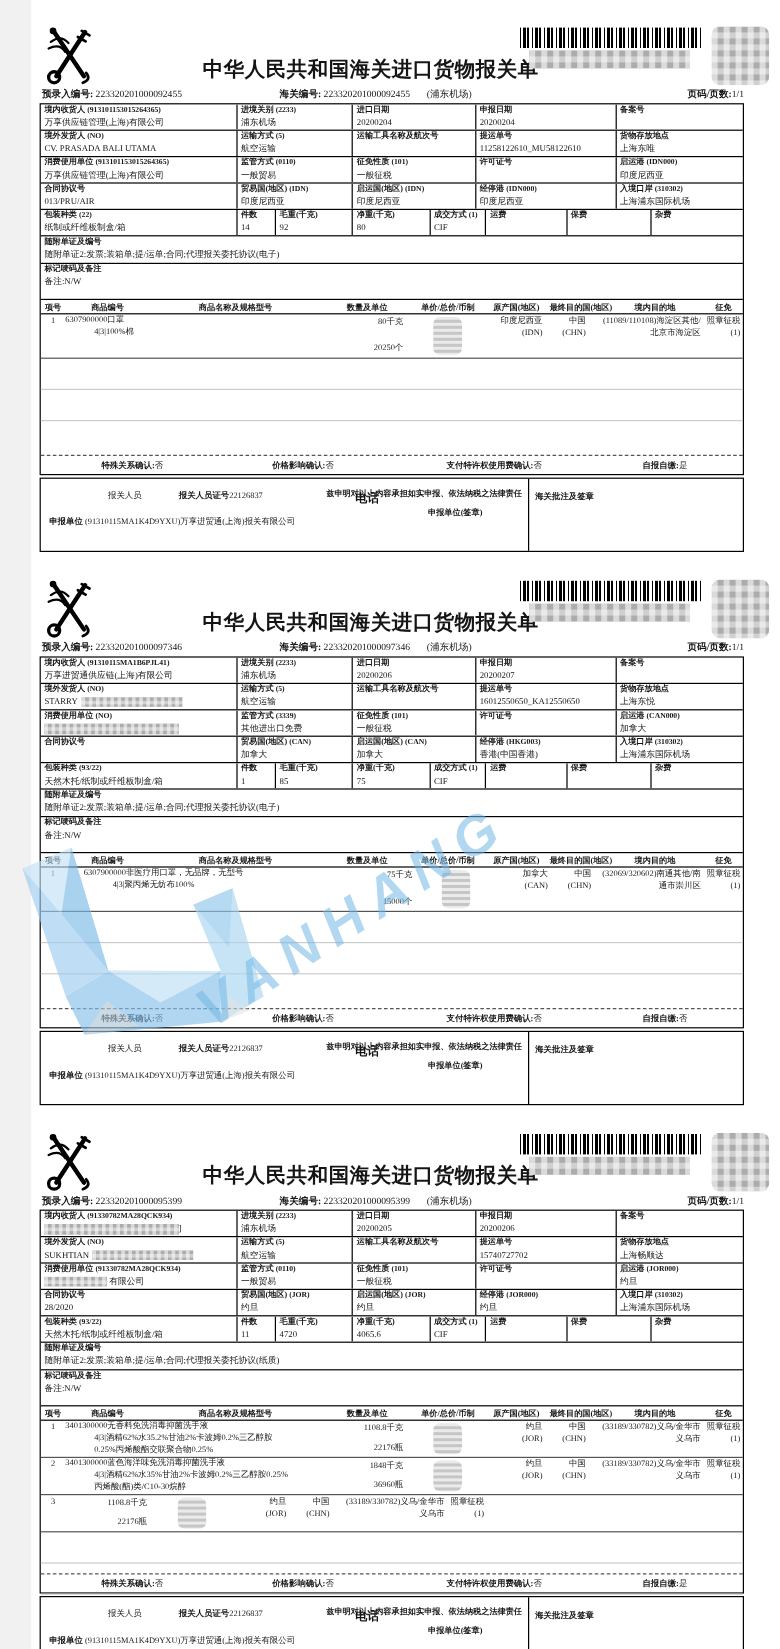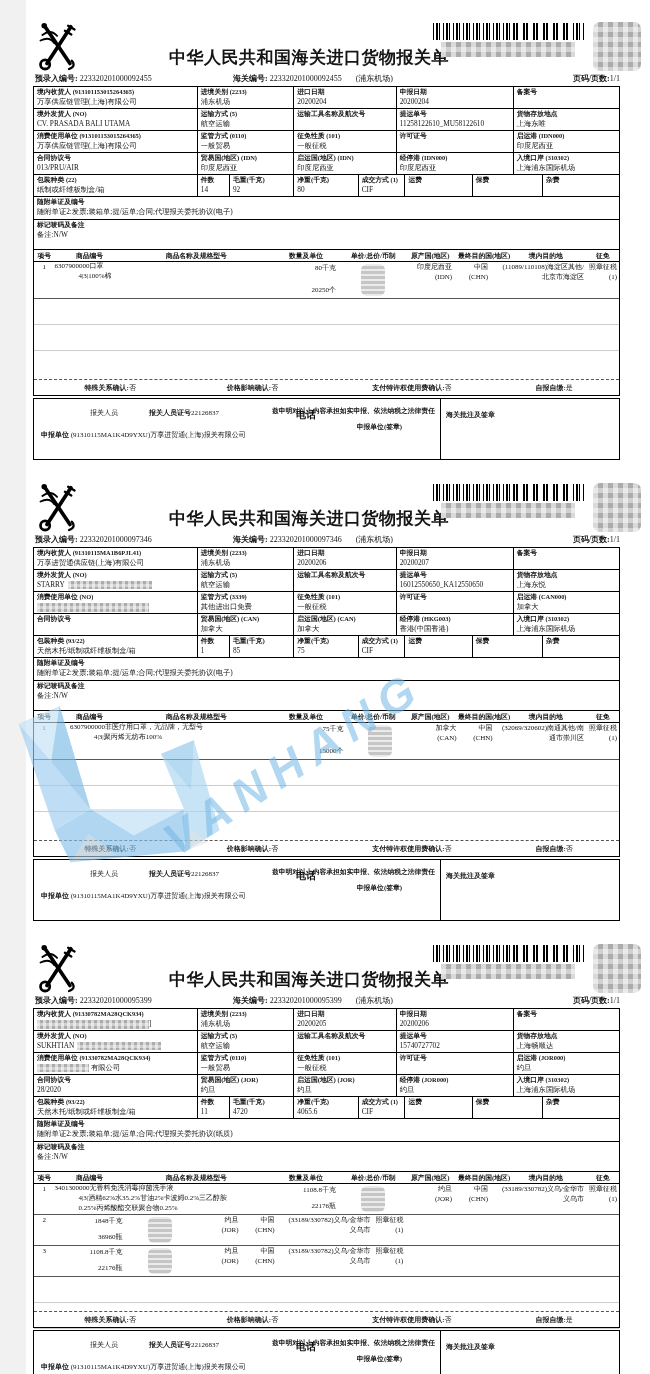--- a/index.html
+++ b/index.html
@@ -816,20 +816,25 @@
                   </div>
                   <div class="fdd-row">
                     <span class="f1">(CHN)</span>
                     <span class="f2">义乌市</span>
                     <span class="f3">(1)</span>
                   </div>
                 </div>
               </div>
               <div class="item-row">
                 <div class="i-cell i-no" style="width: 3.5%;">2</div>
+                <div class="i-cell i-name" style="width: 36.5%;">
+                  <div class="i-line">3401300000蓝色海洋味免洗消毒抑菌洗手液</div>
+                  <div class="i-line">4|3|酒精62%水35%甘油2%卡波姆0.2%三乙醇胺0.25%</div>
+                  <div class="i-line">丙烯酸(酯)类/C10-30烷醇</div>
+                </div>
                 <div class="i-cell i-qty" style="width: 13%;">
                   <div>1848千克</div>
                   <div>36960瓶</div>
                 </div>
                 <div class="i-cell i-price" style="width: 10%;">
                   <div class="redact"></div>
                 </div>
                 <div class="i-cell i-origin" style="width: 9.5%;">
                   <div>约旦</div>
                   <div>(JOR)</div>

